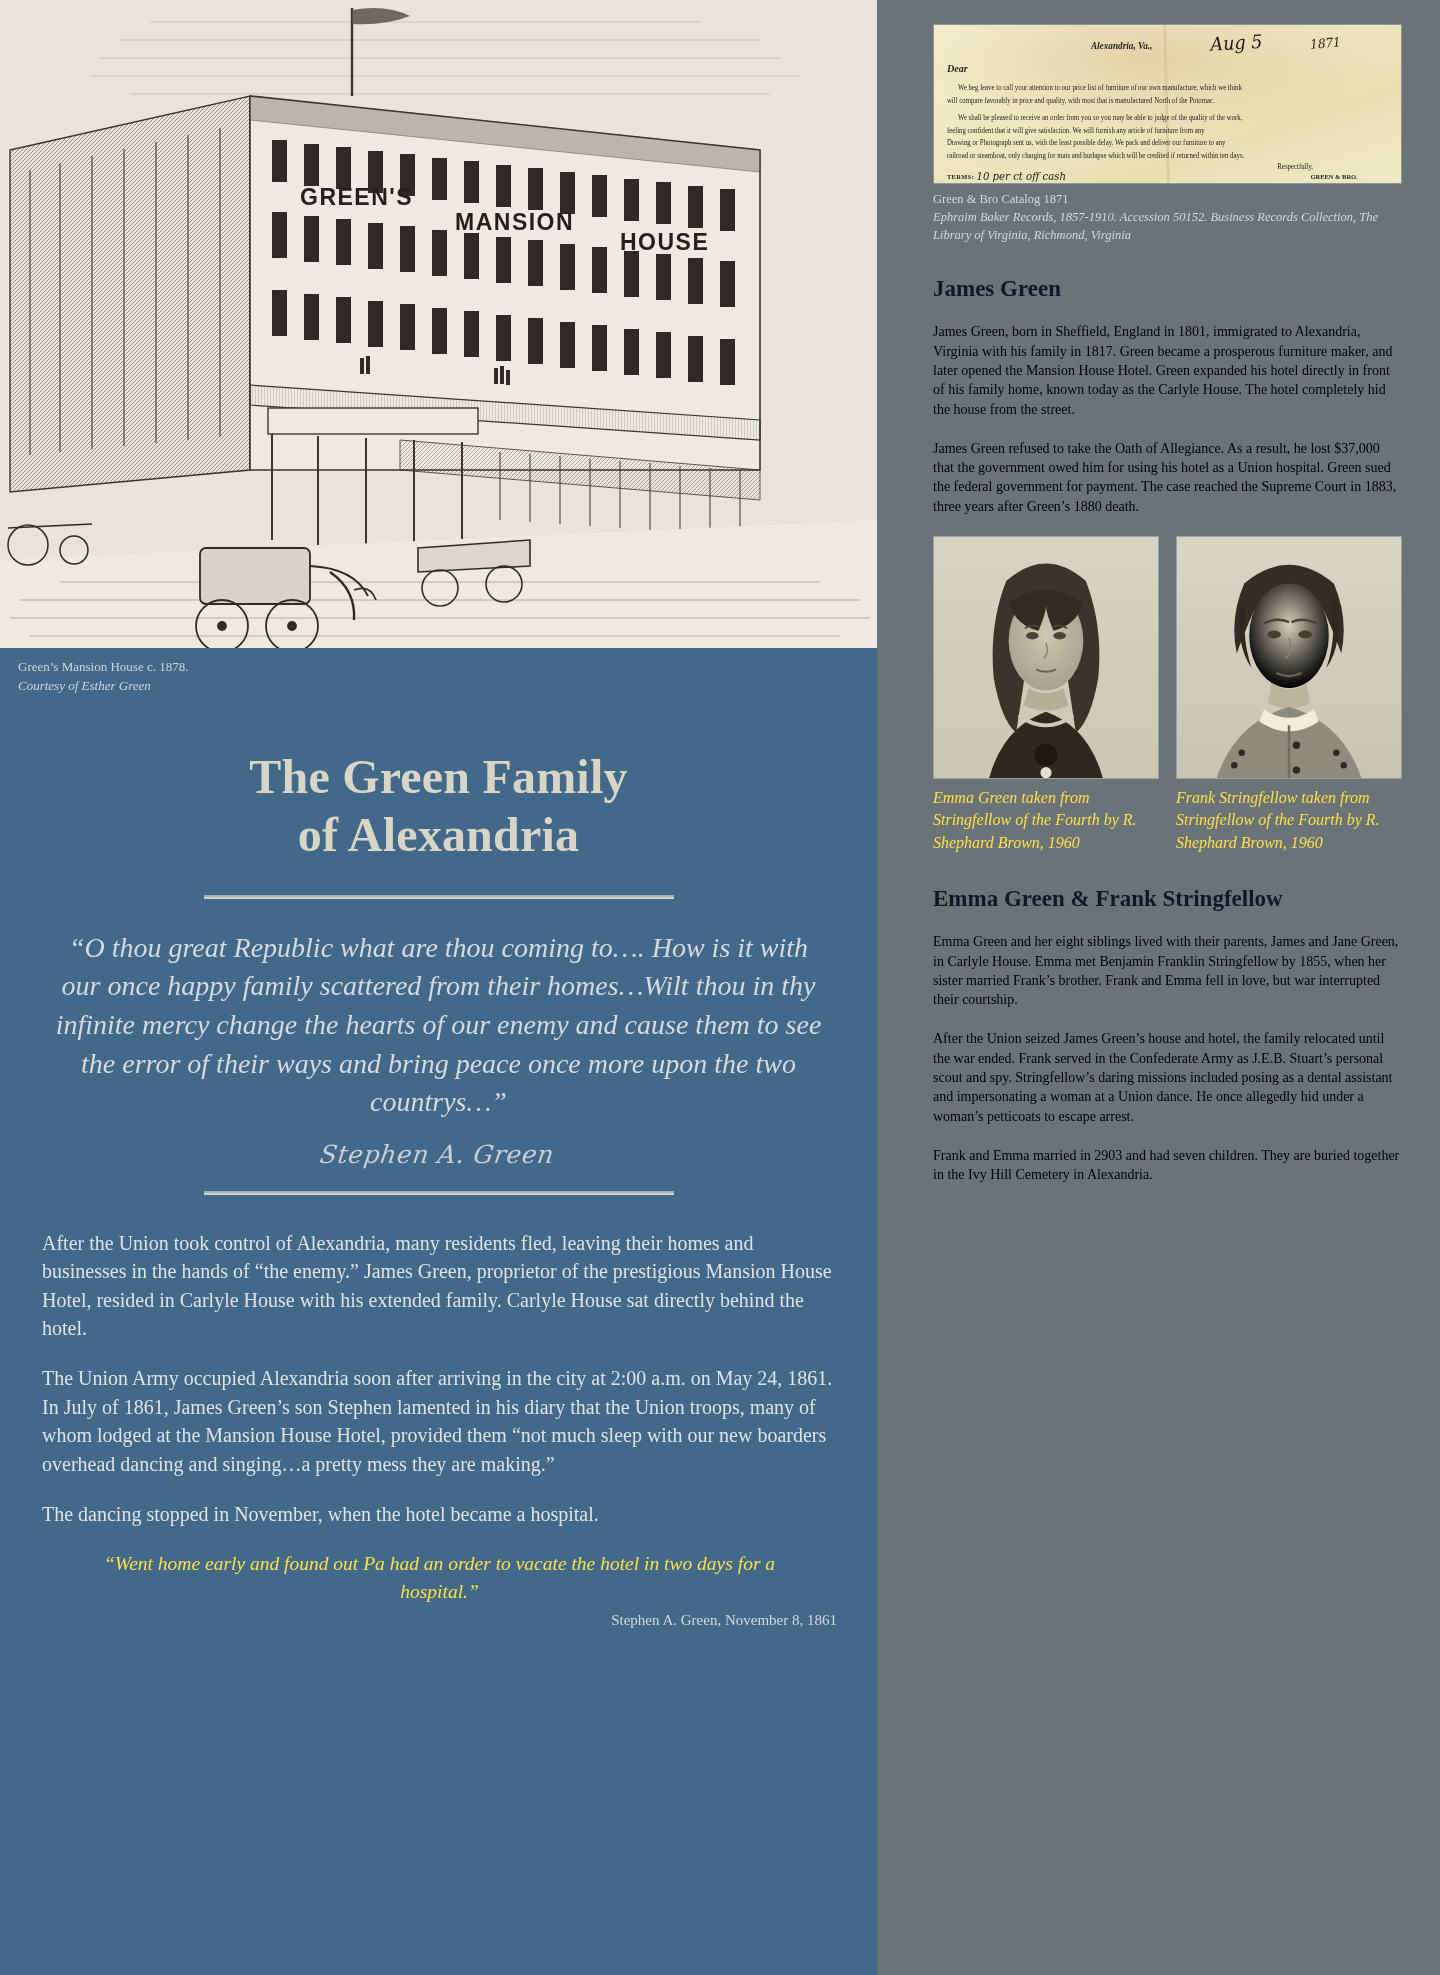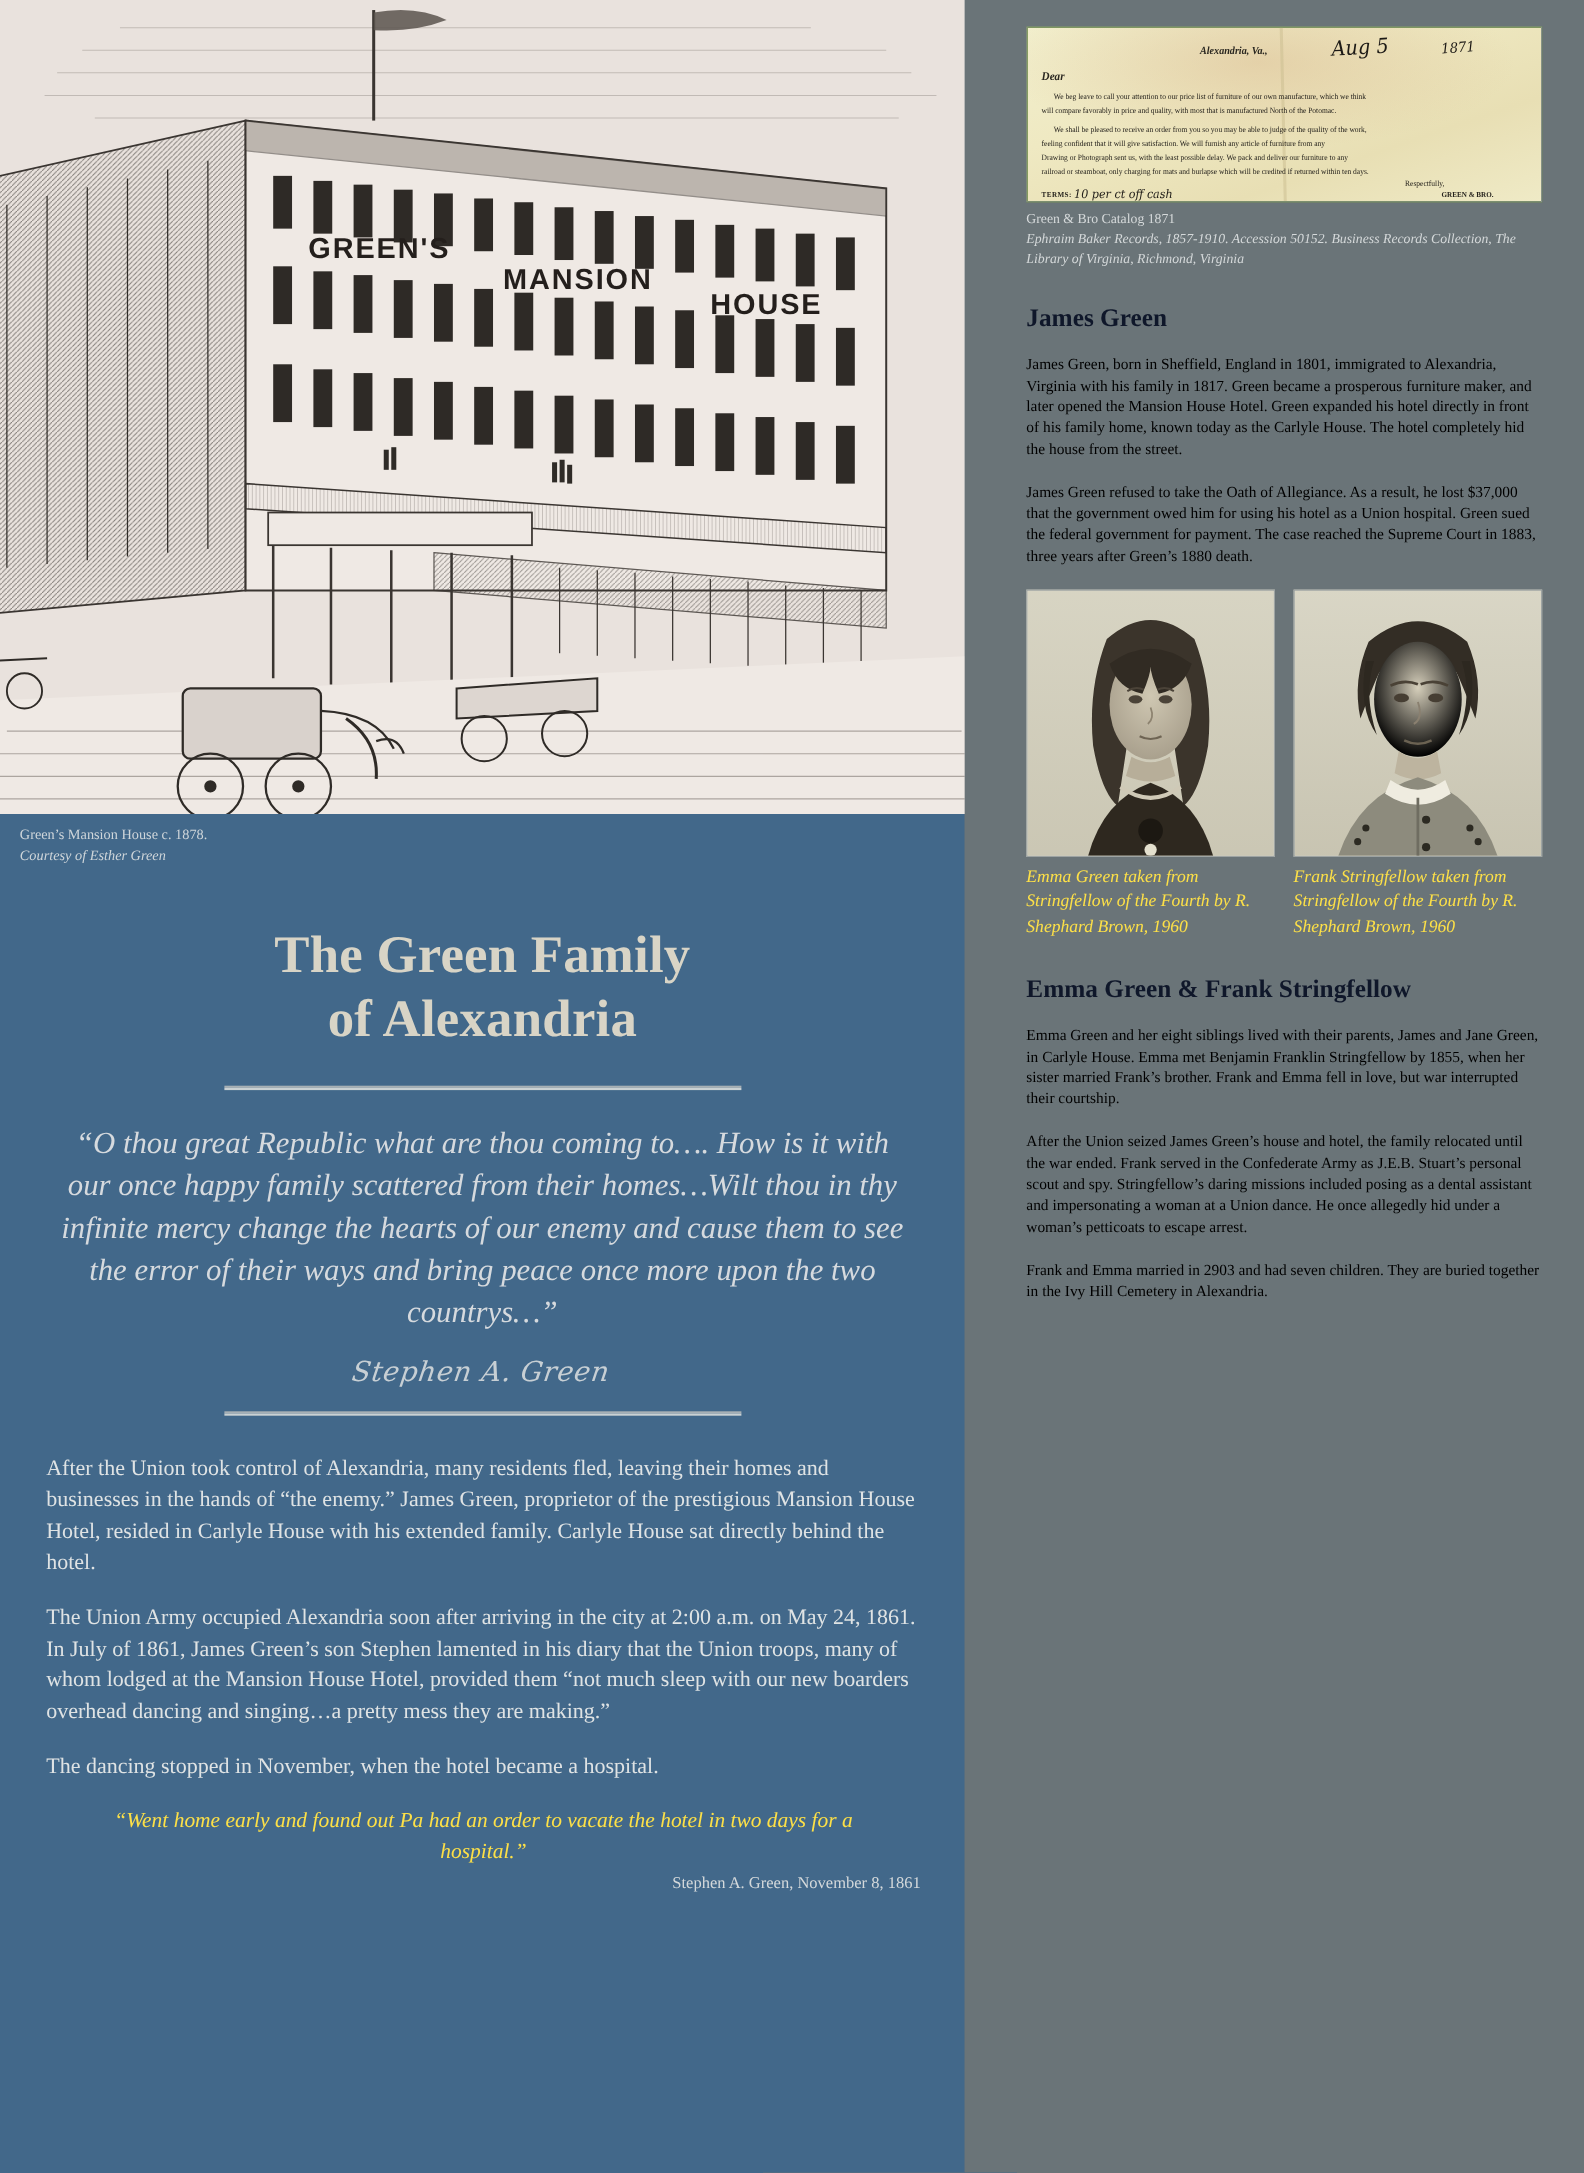--- a/index.html
+++ b/index.html
@@ -13,21 +13,21 @@
   .panel { position:absolute; inset:0; display:flex; }
 
   
   .col-left {
     width:877px;
     background:#42688a;
     position:relative;
     flex:0 0 877px;
   }
   .engraving-wrap {
-    width:877px; height:740px;
+    width:877px; height:648px;
     background:#e9e2dd;
     position:relative;
     overflow:hidden;
   }
   .engraving-wrap svg { display:block; width:100%; height:100%; }
 
   .img-caption {
     font-size:13px; line-height:1.45;
     color:#cfd6da;
     padding:10px 0 0 18px;
@@ -91,21 +91,21 @@
   
   .col-right {
     flex:1 1 auto;
     background:#6a7478;
     padding:24px 38px 0 56px;
     position:relative;
   }
   .doc-img {
     width:100%; height:160px;
     border:1px solid #8e9596;
-    background:#4d7c0f;
+    background:#22c55e;
     position:relative; overflow:hidden;
   }
   .doc-img svg { display:block; width:100%; height:100%; }
 
   .r-caption {
     font-size:12.5px; line-height:1.42;
     color:#d5d9da; padding-top:7px;
   }
   .r-caption .ital { font-style:italic; }
 

